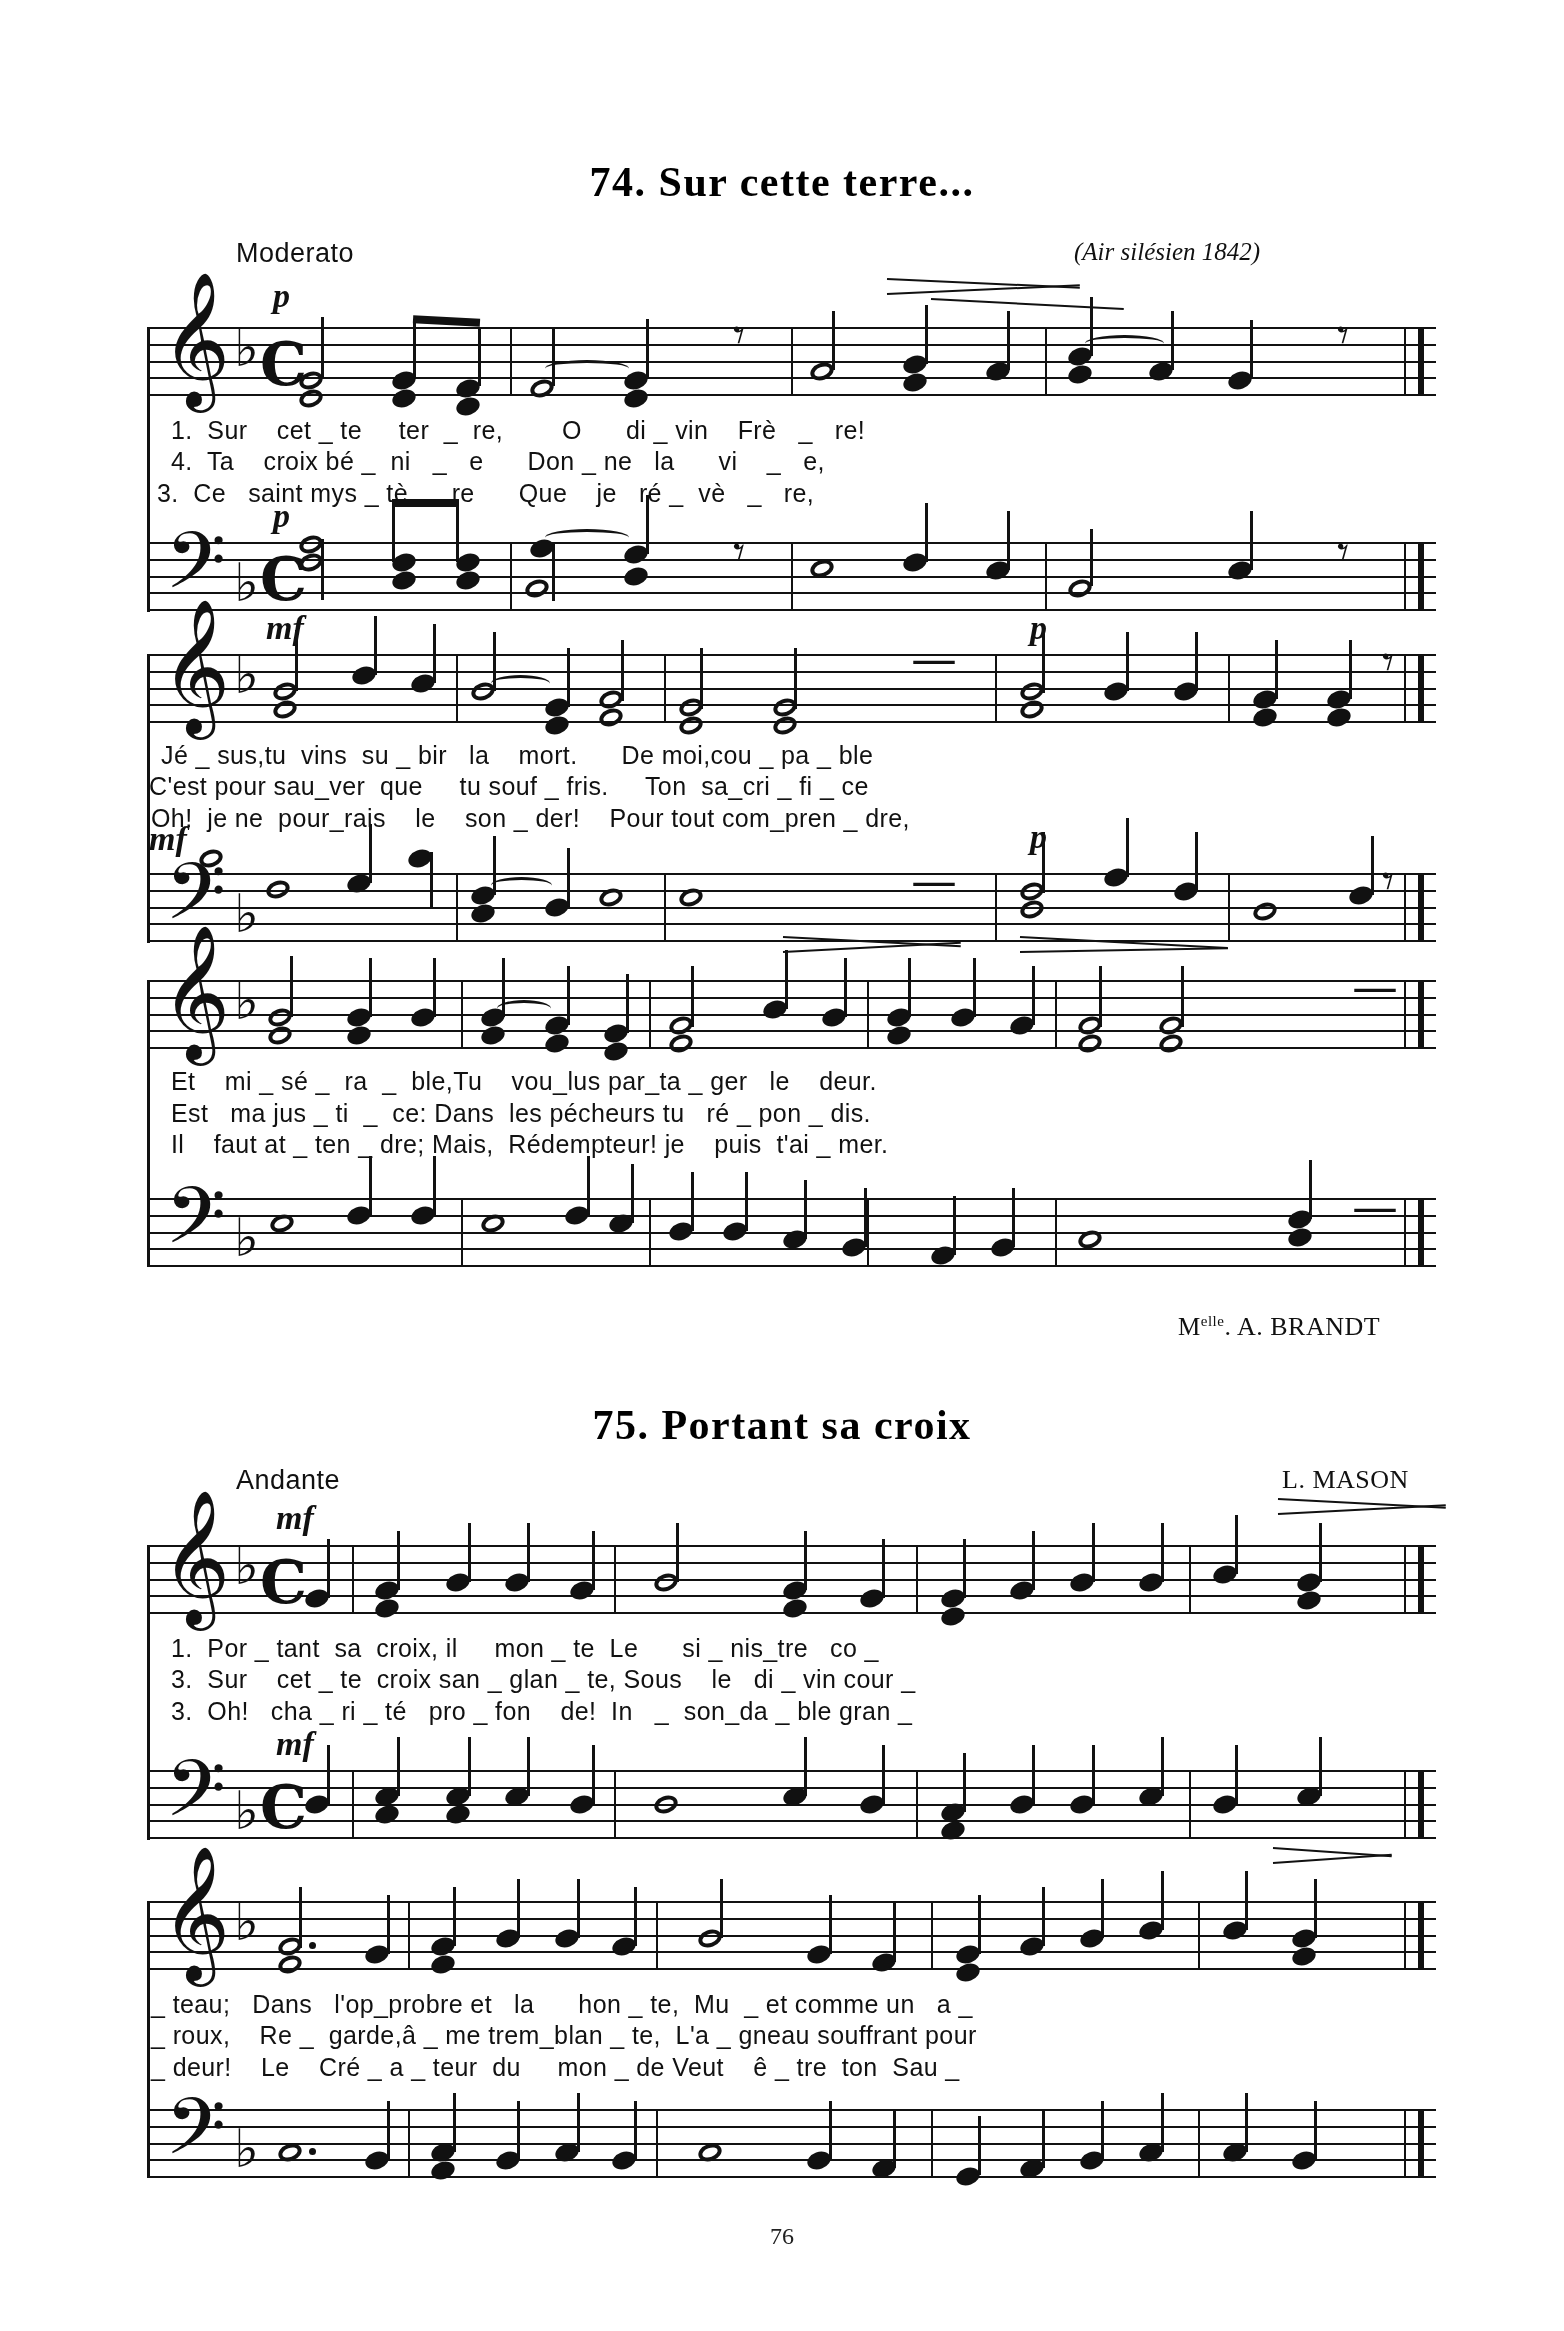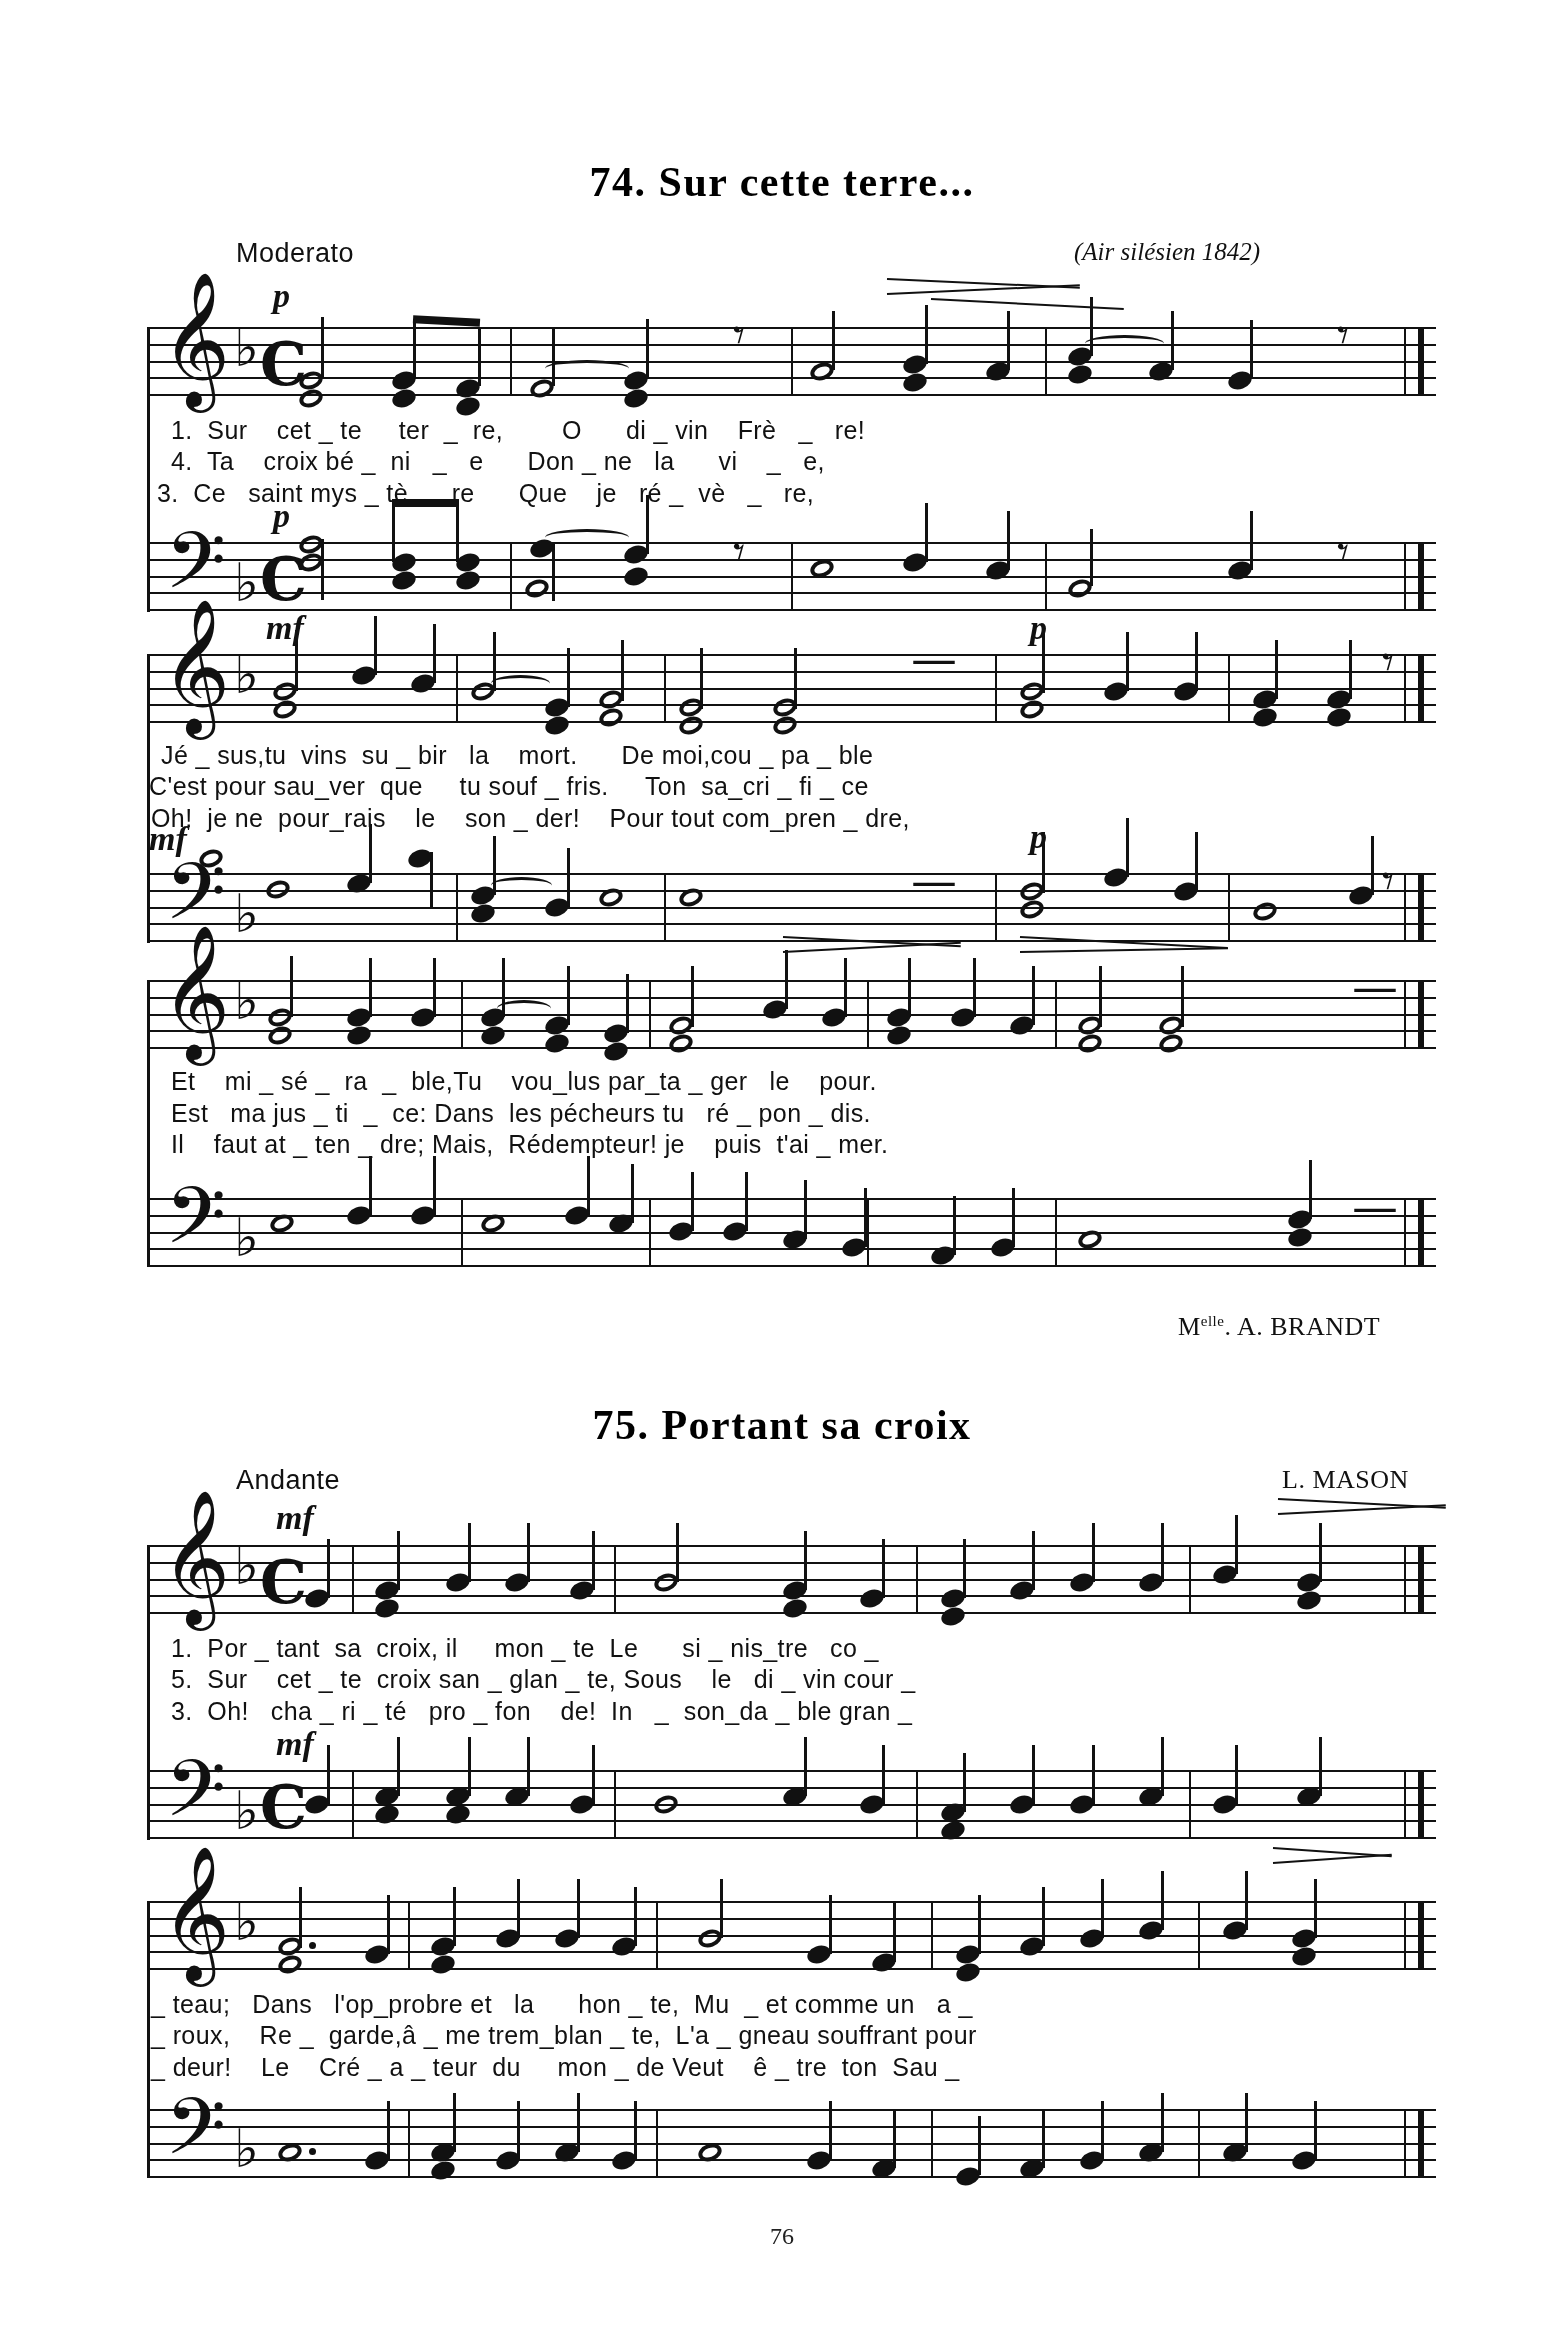--- a/index.html
+++ b/index.html
@@ -550,21 +550,21 @@
     <div class="note hollow" style="left:929px; top:85px;"></div>
     <div class="stem" style="left:950px; top:16px; height:61px;"></div>
     <div class="note hollow" style="left:1010px; top:67px;"></div>
     <div class="note hollow" style="left:1010px; top:85px;"></div>
     <div class="stem" style="left:1032px; top:16px; height:61px;"></div>
     <div class="rest" style="left:1203px; top:14px;">—</div>
 
     <div class="barline" style="left:1255px; top:30px; height:69px;"></div>
     <div class="barline thick" style="left:1269px; top:30px; height:69px;"></div>
 
-    <div class="lyric-block" style="left:22px; top:117px;">Et    mi _ sé _  ra  _  ble,Tu    vou_lus par_ta _ ger   le    pour.</div>
+    <div class="lyric-block" style="left:22px; top:117px;">Et    mi _ sé _  ra  _  ble,Tu    vou_lus par_ta _ ger   le    deur.</div>
     <div class="lyric-block" style="left:22px; top:149px;">Est   ma jus _ ti  _  ce: Dans  les pécheurs tu   ré _ pon _ dis.</div>
     <div class="lyric-block" style="left:22px; top:180px;">Il    faut at _ ten _ dre; Mais,  Rédempteur! je    puis  t'ai _ mer.</div>
 
     <div class="stave" style="top:248px;">
       <div class="staff-line" style="top:0px;"></div>
       <div class="staff-line" style="top:17px;"></div>
       <div class="staff-line" style="top:34px;"></div>
       <div class="staff-line" style="top:50px;"></div>
       <div class="staff-line" style="top:67px;"></div>
     </div>
@@ -685,21 +685,21 @@
     <div class="note" style="left:1064px; top:61px;"></div>
     <div class="stem" style="left:1086px; top:10px; height:59px;"></div>
     <div class="note" style="left:1148px; top:69px;"></div>
     <div class="note" style="left:1148px; top:87px;"></div>
     <div class="stem" style="left:1170px; top:18px; height:59px;"></div>
 
     <div class="barline" style="left:1255px; top:40px; height:69px;"></div>
     <div class="barline thick" style="left:1269px; top:40px; height:69px;"></div>
 
     <div class="lyric-block" style="left:22px; top:129px;">1.  Por _ tant  sa  croix, il     mon _ te  Le      si _ nis_tre   co _</div>
-    <div class="lyric-block" style="left:22px; top:160px;">5.  Sur    cet _ te  croix san _ glan _ te, Sous    le   di _ vin cour _</div>
+    <div class="lyric-block" style="left:22px; top:160px;">3.  Sur    cet _ te  croix san _ glan _ te, Sous    le   di _ vin cour _</div>
     <div class="lyric-block" style="left:22px; top:192px;">3.  Oh!   cha _ ri _ té   pro _ fon    de!  In   _  son_da _ ble gran _</div>
 
     <div class="dynamic" style="left:127px; top:220px;">mf</div>
     <div class="stave" style="top:265px;">
       <div class="staff-line" style="top:0px;"></div>
       <div class="staff-line" style="top:17px;"></div>
       <div class="staff-line" style="top:34px;"></div>
       <div class="staff-line" style="top:50px;"></div>
       <div class="staff-line" style="top:67px;"></div>
     </div>

